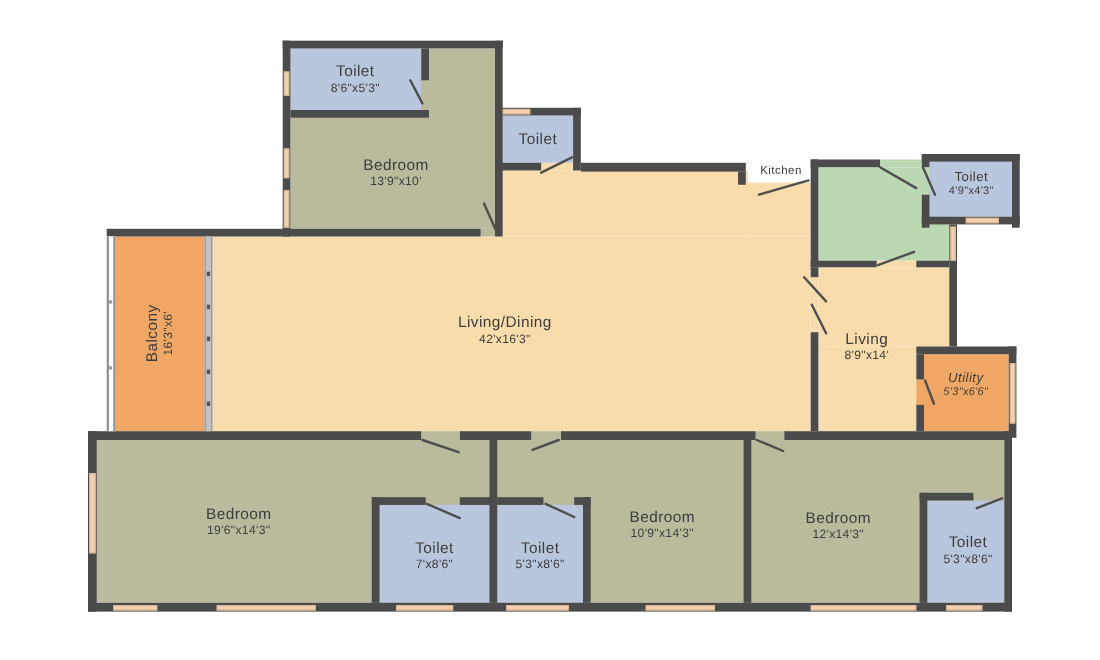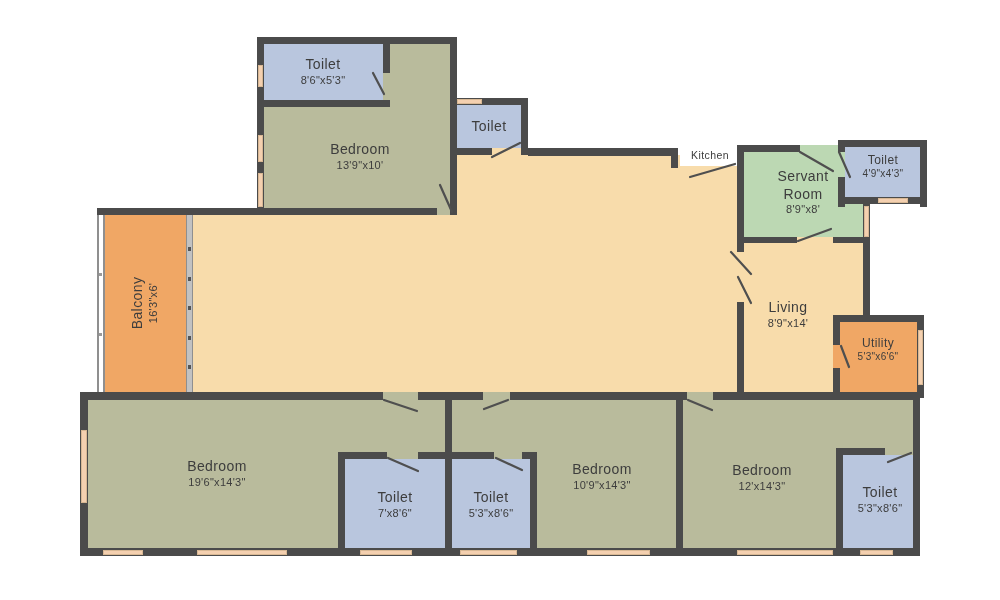--- a/index.html
+++ b/index.html
@@ -158,37 +158,37 @@
   <div class="label" style="left:360px;top:157px;">
     <div class="rname">Bedroom</div>
     <div class="rdims">13'9"x10'</div>
   </div>
   <div class="label" style="left:489px;top:127px;">
     <div class="rname">Toilet</div>
   </div>
   <div class="label entr" style="left:710px;top:156px;">
     <span>Kitchen</span>
   </div>
-  <div class="label wrap" style="left:803px;top:192px;">
-    <div class="rname">Servant Room</div>
-    <div class="rdims">8'9"x8'</div>
-  </div>
   <div class="label sm" style="left:883px;top:167px;">
     <div class="rname">Toilet</div>
     <div class="rdims">4'9"x4'3"</div>
   </div>
   <div class="label rot" style="left:145px;top:303px;">
     <div class="rname">Balcony</div>
     <div class="rdims">16'3"x6'</div>
   </div>
+  <div class="label" style="left:459px;top:300px;">
+    <div class="rname">Living/Dining</div>
+    <div class="rdims">42'x16'3"</div>
+  </div>
   <div class="label" style="left:788px;top:315px;">
     <div class="rname">Living</div>
     <div class="rdims">8'9"x14'</div>
   </div>
-  <div class="label sm" style="left:878px;top:350px;">
+  <div class="label sm" style="left:878px;top:350px;font-style:italic;">
     <div class="rname">Utility</div>
     <div class="rdims">5'3"x6'6"</div>
   </div>
   <div class="label" style="left:217px;top:474px;">
     <div class="rname">Bedroom</div>
     <div class="rdims">19'6"x14'3"</div>
   </div>
   <div class="label" style="left:395px;top:505px;">
     <div class="rname">Toilet</div>
     <div class="rdims">7'x8'6"</div>

